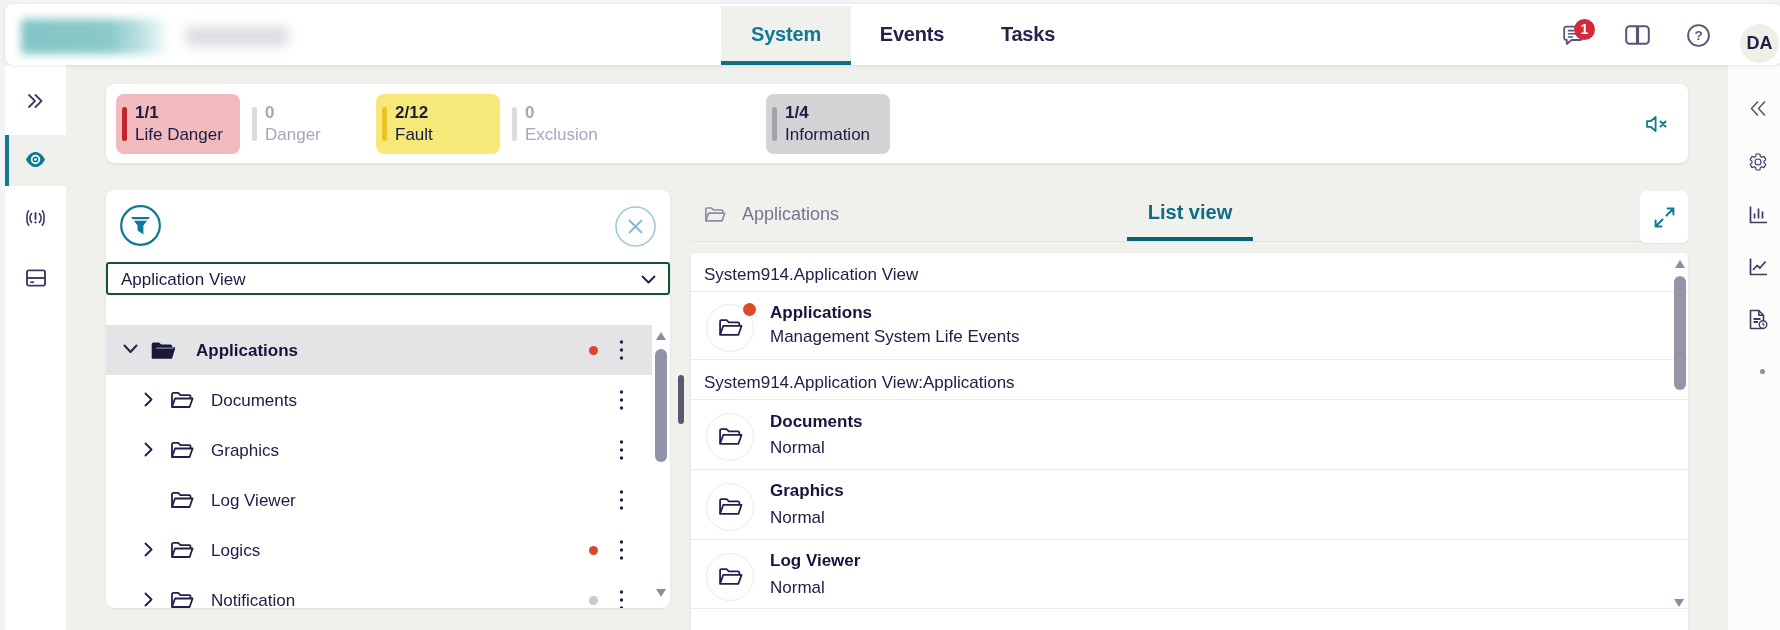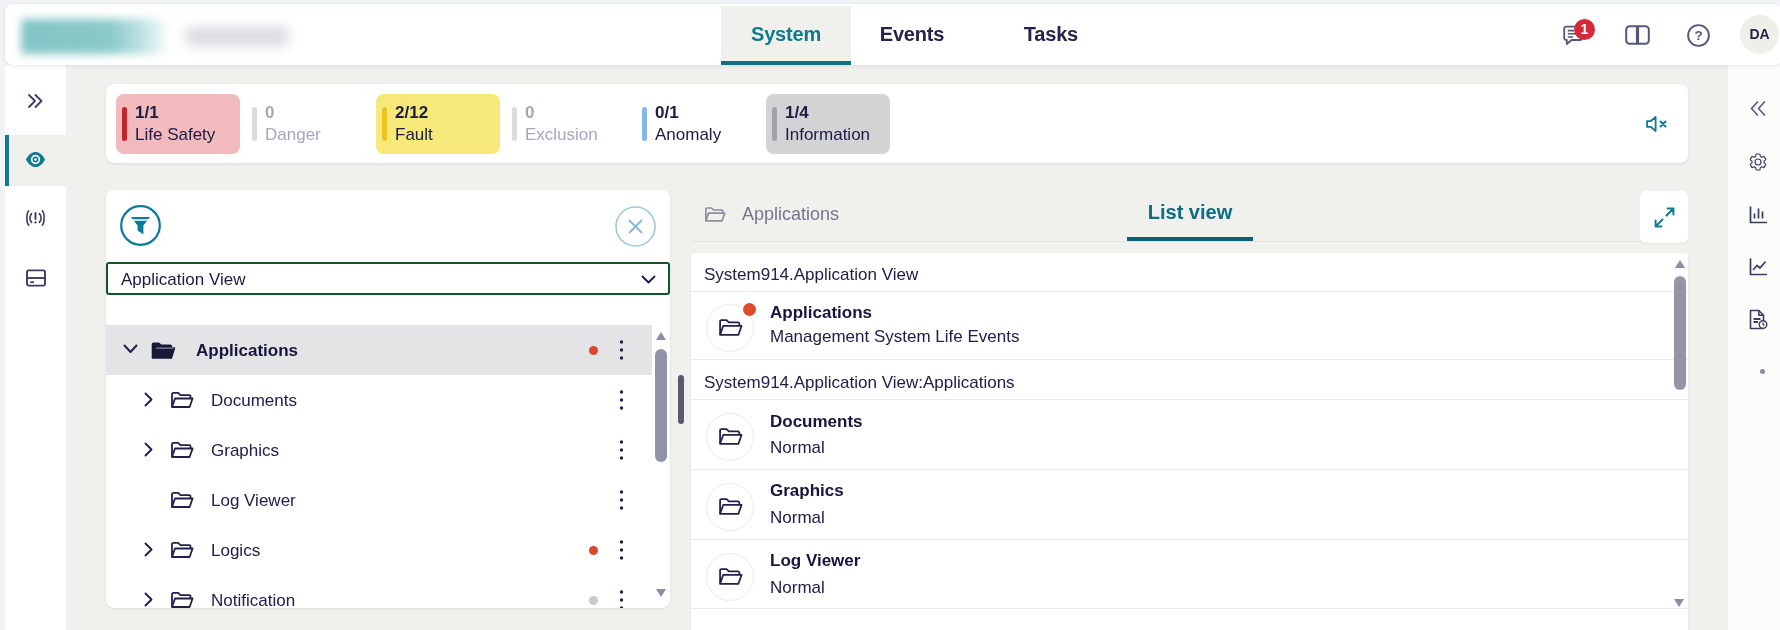--- a/index.html
+++ b/index.html
@@ -10,21 +10,21 @@
 
   
   #topbar { left:5px; top:4px; width:1777px; height:61px; background:#fff;
             border-radius:8px 8px 8px 8px; box-shadow:0 1px 4px rgba(40,40,70,.10); }
   #logo1 { left:21px; top:19px; width:148px; height:35px; background:linear-gradient(90deg,#82c5c6 0%,#8bc9ca 60%,#c6e6e6 85%,rgba(255,255,255,0) 100%); filter:blur(4px); border-radius:3px; }
   #logo2 { left:186px; top:27px; width:102px; height:19px; background:#b7b7c5; opacity:.5; filter:blur(6px); border-radius:3px; }
   .tab { top:6px; height:55px; line-height:57px; font-size:20px; letter-spacing:-0.2px; font-weight:700; text-align:center; color:#23234d; }
   #tab-system { left:721px; width:130px; background:#f0f0ec; color:#0f7a8d; }
   #tab-system-bar { left:721px; top:61px; width:130px; height:4px; background:#0b7285; }
   #tab-events { left:862px; width:100px; }
-  #tab-tasks { left:978px; width:100px;text-align:right; }
+  #tab-tasks { left:978px; width:100px; }
 
   
   #lsidebar { left:5px; top:65px; width:61px; height:565px; background:#fff; }
   #lside-active { left:5px; top:135px; width:61px; height:51px; background:#efefeb; }
   #lside-activebar { left:5px; top:135px; width:4px; height:51px; background:#11798e; }
 
   
   #mainbg { left:66px; top:65px; width:1662px; height:565px; background:#f0f0ec; }
   #rsidebar { left:1728px; top:65px; width:52px; height:565px; background:#fcfcfa; }
 
@@ -92,21 +92,21 @@
   </svg>
   <div class="abs" style="left:1574px; top:19px; width:21px; height:21px; border-radius:50%; background:#d32939; color:#fff; font-size:14px; font-weight:700; text-align:center; line-height:21px;">1</div>
   <svg class="abs" style="left:1625px; top:25px;" width="25" height="20" viewBox="0 0 25 20" fill="none">
     <rect x="1.2" y="1.2" width="22.6" height="17.6" rx="3.4" stroke="#54567a" stroke-width="2"></rect>
     <rect x="10.9" y="1.8" width="3.2" height="16.4" fill="#54567a"></rect>
   </svg>
   <svg class="abs" style="left:1687px; top:24px;" width="23" height="23" viewBox="0 0 23 23" fill="none">
     <circle cx="11.5" cy="11.5" r="10.4" stroke="#54567a" stroke-width="1.9"></circle>
     <text x="11.5" y="16.1" font-size="13.5" font-weight="700" fill="#54567a" text-anchor="middle" font-family="Liberation Sans, sans-serif">?</text>
   </svg>
-  <div class="abs" style="left:1740px; top:15px; width:39px; height:39px; border-radius:50%; background:#efefe8; text-align:center; line-height:39px; font-size:14px; font-weight:700; color:#1f2048;">DA</div>
+  <div class="abs" style="left:1740px; top:24px; width:39px; height:39px; border-radius:50%; background:#efefe8; text-align:center; line-height:39px; font-size:18px; font-weight:700; color:#1f2048;">DA</div>
 
   <svg class="abs" style="left:27px; top:93px;" width="17" height="16" viewBox="0 0 17 16" fill="none">
     <path d="M2 2 L8 8 L2 14 M8.5 2 L14.5 8 L8.5 14" stroke="#3b3c64" stroke-width="1.8" stroke-linecap="round" stroke-linejoin="round"></path>
   </svg>
   <svg class="abs" style="left:25px; top:150px;" width="21" height="19" viewBox="0 0 22 19" fill="none">
     <path d="M1 9.5 C4 3.7 7.6 1.6 11 1.6 S18 3.7 21 9.5 C18 15.3 14.4 17.4 11 17.4 S4 15.3 1 9.5 Z" fill="#11798e"></path>
     <circle cx="11" cy="9.5" r="4" stroke="#fff" stroke-width="1.8" fill="#11798e"></circle>
     <circle cx="11" cy="9.5" r="1.4" fill="#fff"></circle>
   </svg>
   <svg class="abs" style="left:26px; top:209px;" width="19" height="18" viewBox="0 0 19 18" fill="none">
@@ -118,41 +118,36 @@
   <svg class="abs" style="left:26px; top:269px;" width="20" height="18" viewBox="0 0 20 18" fill="none">
     <rect x="1" y="1.4" width="18" height="15.2" rx="1.8" stroke="#3b3c64" stroke-width="1.9"></rect>
     <path d="M1.4 9 H18.6" stroke="#3b3c64" stroke-width="1.9"></path>
     <path d="M4.2 13.2 H8" stroke="#3b3c64" stroke-width="1.7"></path>
   </svg>
 
   <div class="abs" id="statuscard"></div>
   <div class="chip" style="left:116px; background:#f1babd;">
     <div class="chipbar" style="background:#c2232e;"></div>
     <div class="chipnum">1/1</div>
-      <div class="chiplab">Life Safety</div>
+      <div class="chiplab">Life Danger</div>
   </div>
   <div class="chip" style="left:246px;">
     <div class="chipbar" style="background:#dcdce0;"></div>
     <div class="chipnum" style="color:#a4a7bd;">0</div>
       <div class="chiplab" style="color:#a4a7bd;">Danger</div>
   </div>
   <div class="chip" style="left:376px; background:#f6e97a;">
     <div class="chipbar" style="background:#e9c423;"></div>
     <div class="chipnum">2/12</div>
       <div class="chiplab">Fault</div>
   </div>
   <div class="chip" style="left:506px;">
     <div class="chipbar" style="background:#dcdce0;"></div>
     <div class="chipnum" style="color:#a4a7bd;">0</div>
       <div class="chiplab" style="color:#a4a7bd;">Exclusion</div>
-  </div>
-  <div class="chip" style="left:636px;">
-    <div class="chipbar" style="background:#85b8ea;"></div>
-    <div class="chipnum">0/1</div>
-      <div class="chiplab">Anomaly</div>
   </div>
   <div class="chip" style="left:766px; background:#d3d3d6;">
     <div class="chipbar" style="background:#a2a2ab;"></div>
     <div class="chipnum">1/4</div>
       <div class="chiplab">Information</div>
   </div>
   <svg class="abs" style="left:1645px; top:114px;" width="24" height="20" viewBox="0 0 24 20" fill="none">
     <path d="M2 7.2 V12.8 H5.6 L10.6 17 V3 L5.6 7.2 Z" stroke="#0e7d93" stroke-width="1.8" stroke-linejoin="round"></path>
     <path d="M15.5 7.5 L20.5 12.5 M20.5 7.5 L15.5 12.5" stroke="#0e7d93" stroke-width="2" stroke-linecap="round"></path>
   </svg>

